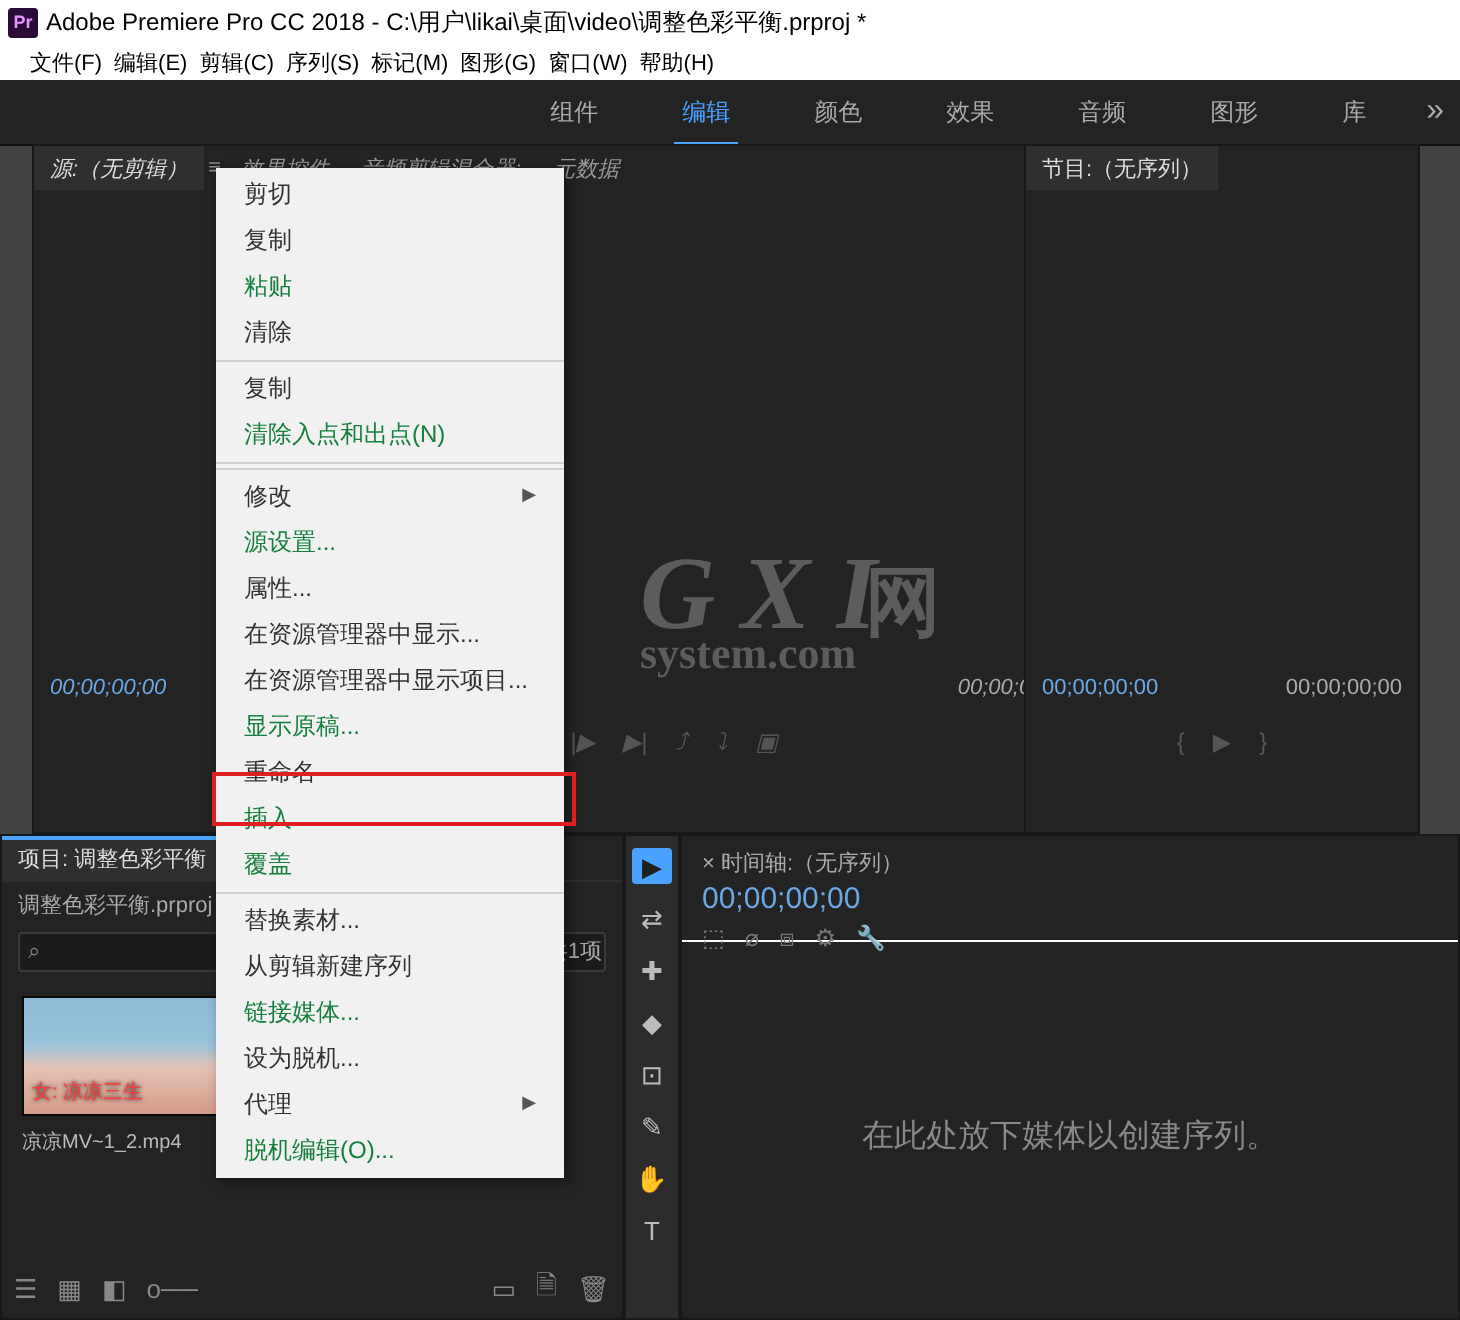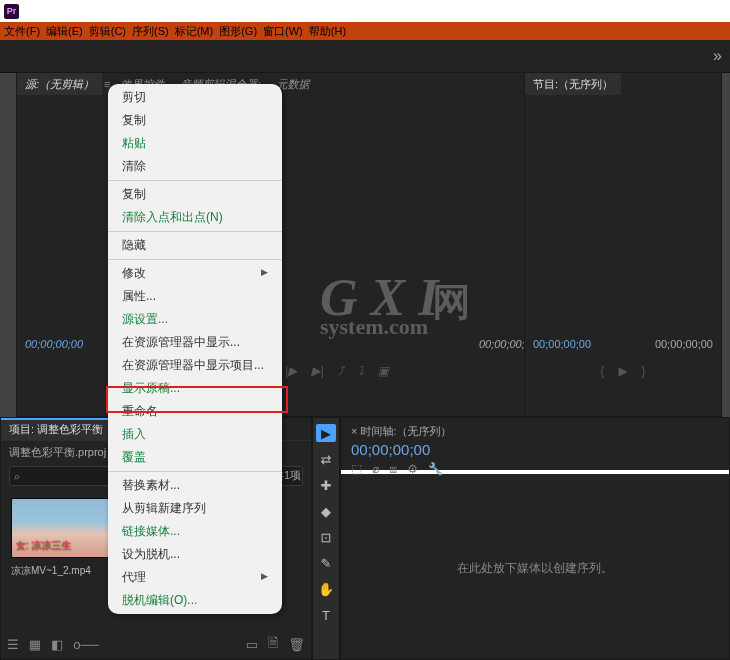--- a/index.html
+++ b/index.html
@@ -31,25 +31,25 @@
     background: #2a0a36;
     color: #e395ff;
     font-size: 9px;
     font-weight: bold;
     display: inline-flex;
     align-items: center;
     justify-content: center;
     border-radius: 2px;
   }
   .menu-bar {
-    background: #c2410c;
+    background: #ffffff;
     height: 18px;
     display: flex;
     gap: 6px;
-    padding-left: 4px;
+    padding-left: 15px;
     color: #000;
     font-size: 11px;
     align-items: center;
   }
   .workspace-bar {
     background: #232323;
     height: 32px;
     display: flex;
     align-items: center;
     color: #aaa;
@@ -68,21 +68,21 @@
   
   .src-panel, .prog-panel {
     position: absolute;
     top: 0;
     height: 345px;
     background: #232323;
     border: 1px solid #181818;
     box-sizing: border-box;
   }
   .src-panel { left: 16px; width: 530px; font-style: italic; }
-  .prog-panel { left: 524px; width: 198px; }
+  .prog-panel { left: 512px; width: 198px; }
   .panel-tabs {
     display: flex;
     height: 22px;
     background: #232323;
     border-bottom: 1px solid #2e2e2e;
     font-size: 11px;
     color: #999;
     align-items: center;
   }
   .panel-tab { padding: 4px 8px; }
@@ -166,43 +166,42 @@
   .proj-footer {
     position: absolute;
     bottom: 4px; left: 6px; right: 6px;
     display: flex; gap: 10px; color: #888; font-size: 13px;
     align-items: center;
   }
   .proj-footer .spacer { flex: 1; }
   .tl-header {
     height: 40px;
     padding: 6px 10px;
-    border-bottom: 4px solid #ffffff;
+    border-bottom: 1px solid #ffffff;
     font-size: 11px; color: #aaa;
   }
   .tl-tc { color: #6aa8e8; font-size: 15px; margin-top: 2px; }
   .tl-tool-row { display: flex; gap: 10px; color: #777; font-size: 12px; margin-top: 4px; }
   .tl-body {
     position: absolute; top: 60px; left: 0; right: 0; bottom: 0;
     display: flex; align-items: center; justify-content: center;
-    color: #888; font-size: 12px;
+    color: #888; font-size: 16px;
   }
   
   .context-menu {
     position: absolute;
     top: 84px;
     left: 108px;
     width: 174px;
     background: #f1f1f1;
     color: #333;
     font-size: 12px;
     box-shadow: 2px 2px 6px rgba(0,0,0,0.4);
     z-index: 100;
     padding: 2px 0;
-    border-radius: 10px;
   }
   .cm-item {
     padding: 3px 14px;
     white-space: nowrap;
   }
   .cm-item.disabled { color: #15803d; }
   .cm-item.submenu::after {
     content: "▶";
     float: right;
     font-size: 9px;
@@ -249,35 +248,45 @@
     font-style: normal;
     font-size: 38px;
     margin-left: -6px;
   }
 </style>
 </head>
 <body>
 
 <div class="title-bar">
   <span class="logo">Pr</span>
+  <span>Adobe Premiere Pro CC 2018 - C:\用户\likai\桌面\video\调整色彩平衡.prproj *</span>
 </div>
 
 <div class="menu-bar">
   <span class="menu-item">文件(F)</span>
   <span class="menu-item">编辑(E)</span>
   <span class="menu-item">剪辑(C)</span>
   <span class="menu-item">序列(S)</span>
   <span class="menu-item">标记(M)</span>
   <span class="menu-item">图形(G)</span>
   <span class="menu-item">窗口(W)</span>
   <span class="menu-item">帮助(H)</span>
 </div>
 
 <div class="workspace-bar">
   <div class="workspace-spacer"></div>
+  <div class="workspace-tabs">
+    <span class="workspace-tab">组件</span>
+    <span class="workspace-tab active">编辑</span>
+    <span class="workspace-tab">颜色</span>
+    <span class="workspace-tab">效果</span>
+    <span class="workspace-tab">音频</span>
+    <span class="workspace-tab">图形</span>
+    <span class="workspace-tab">库</span>
+  </div>
   <span class="workspace-more">»</span>
 </div>
 
 <div class="panels">
 
   <div class="src-panel">
     <div class="panel-tabs">
       <span class="panel-tab active">源:（无剪辑）</span>
       <span style="padding:0 2px;color:#888">≡</span>
       <span class="panel-tab">效果控件</span>
@@ -382,25 +391,24 @@
 
 <div class="context-menu" id="ctx">
     <div class="cm-item">剪切</div>
     <div class="cm-item">复制</div>
     <div class="cm-item disabled">粘贴</div>
     <div class="cm-item">清除</div>
     <div class="cm-sep"></div>
     <div class="cm-item">复制</div>
     <div class="cm-item disabled">清除入点和出点(N)</div>
     <div class="cm-sep"></div>
-    <div class="cm-item">隐藏</div>
     <div class="cm-sep"></div>
     <div class="cm-item submenu">修改</div>
+    <div class="cm-item disabled">源设置...</div>
     <div class="cm-item">属性...</div>
-    <div class="cm-item disabled">源设置...</div>
     <div class="cm-item">在资源管理器中显示...</div>
     <div class="cm-item">在资源管理器中显示项目...</div>
     <div class="cm-item disabled">显示原稿...</div>
     <div class="cm-item">重命名</div>
     <div class="cm-item disabled">插入</div>
     <div class="cm-item disabled">覆盖</div>
     <div class="cm-sep"></div>
     <div class="cm-item">替换素材...</div>
     <div class="cm-item">从剪辑新建序列</div>
     <div class="cm-item disabled">链接媒体...</div>

